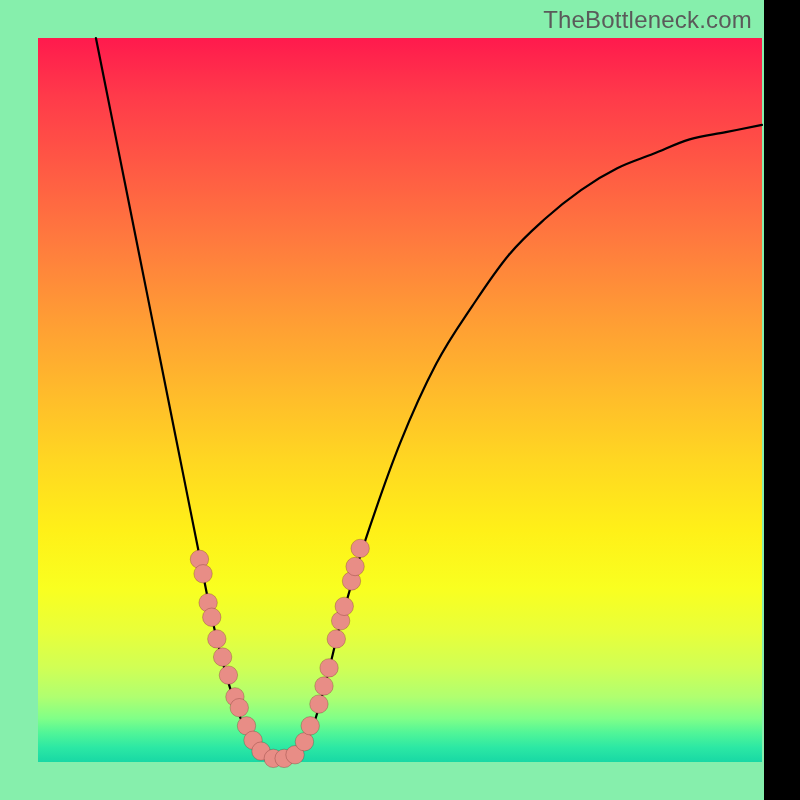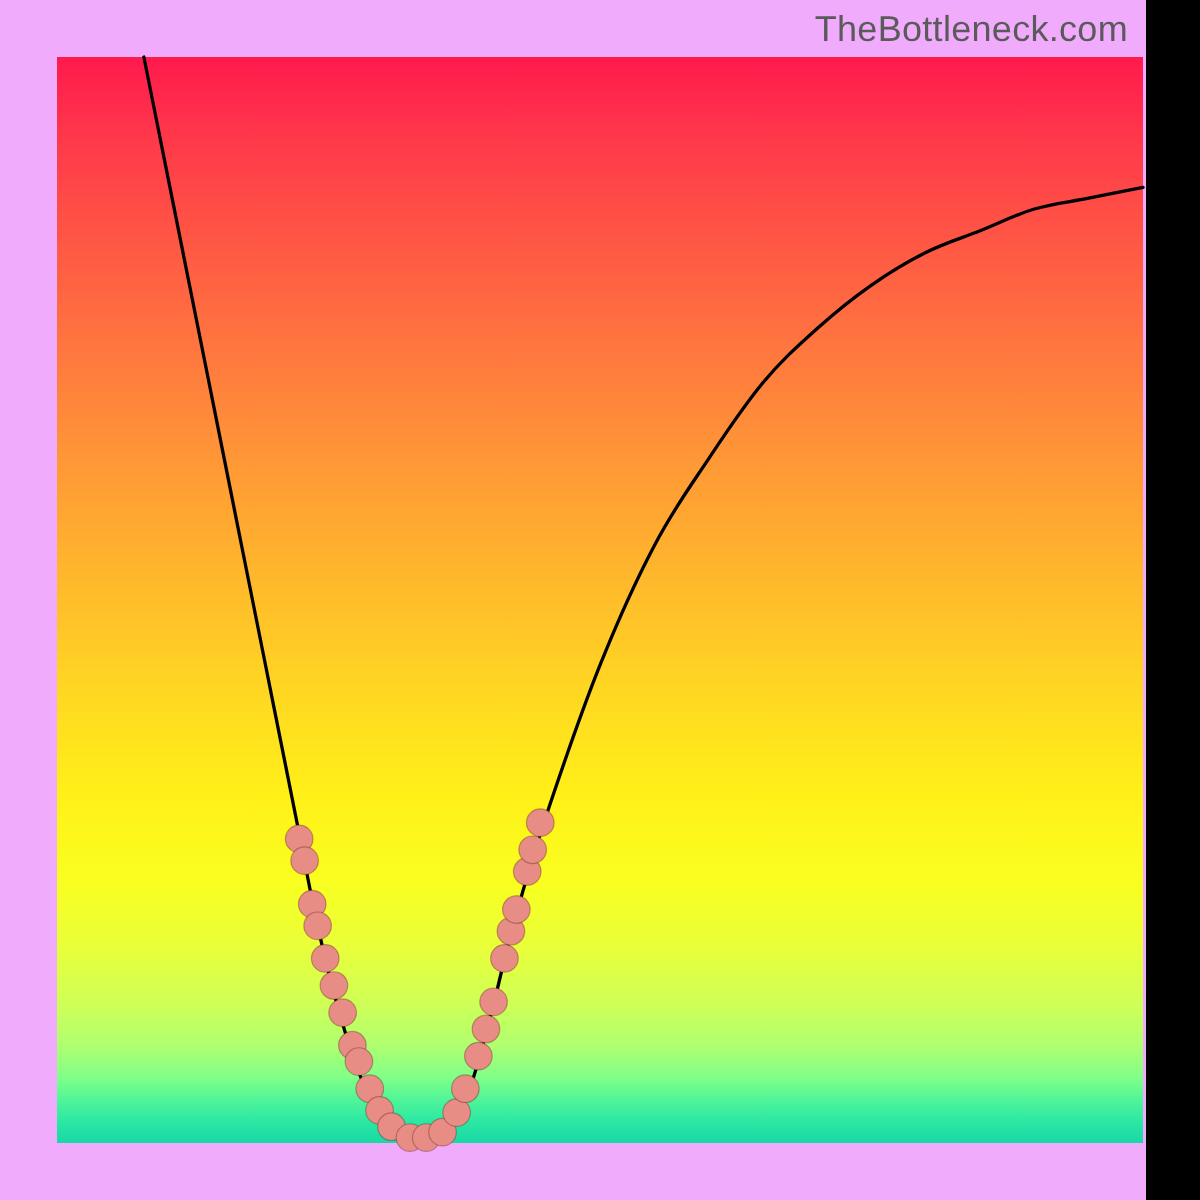--- a/index.html
+++ b/index.html
@@ -10,21 +10,21 @@
     background: #000;
     overflow: hidden;
     font-family: Arial, Helvetica, sans-serif;
   }
   .frame {
     position: absolute;
     left: 0;
     top: 0;
     width: 764px;
     height: 800px;
-    background: #f0abfc;
+    background: #86efac;
   }
   .plot-area {
     position: absolute;
     left: 38px;
     top: 38px;
     width: 724px;
     height: 724px;
     background: linear-gradient(to bottom,
       #ff1a4d 0%,
       #ff3a4a 8%,

